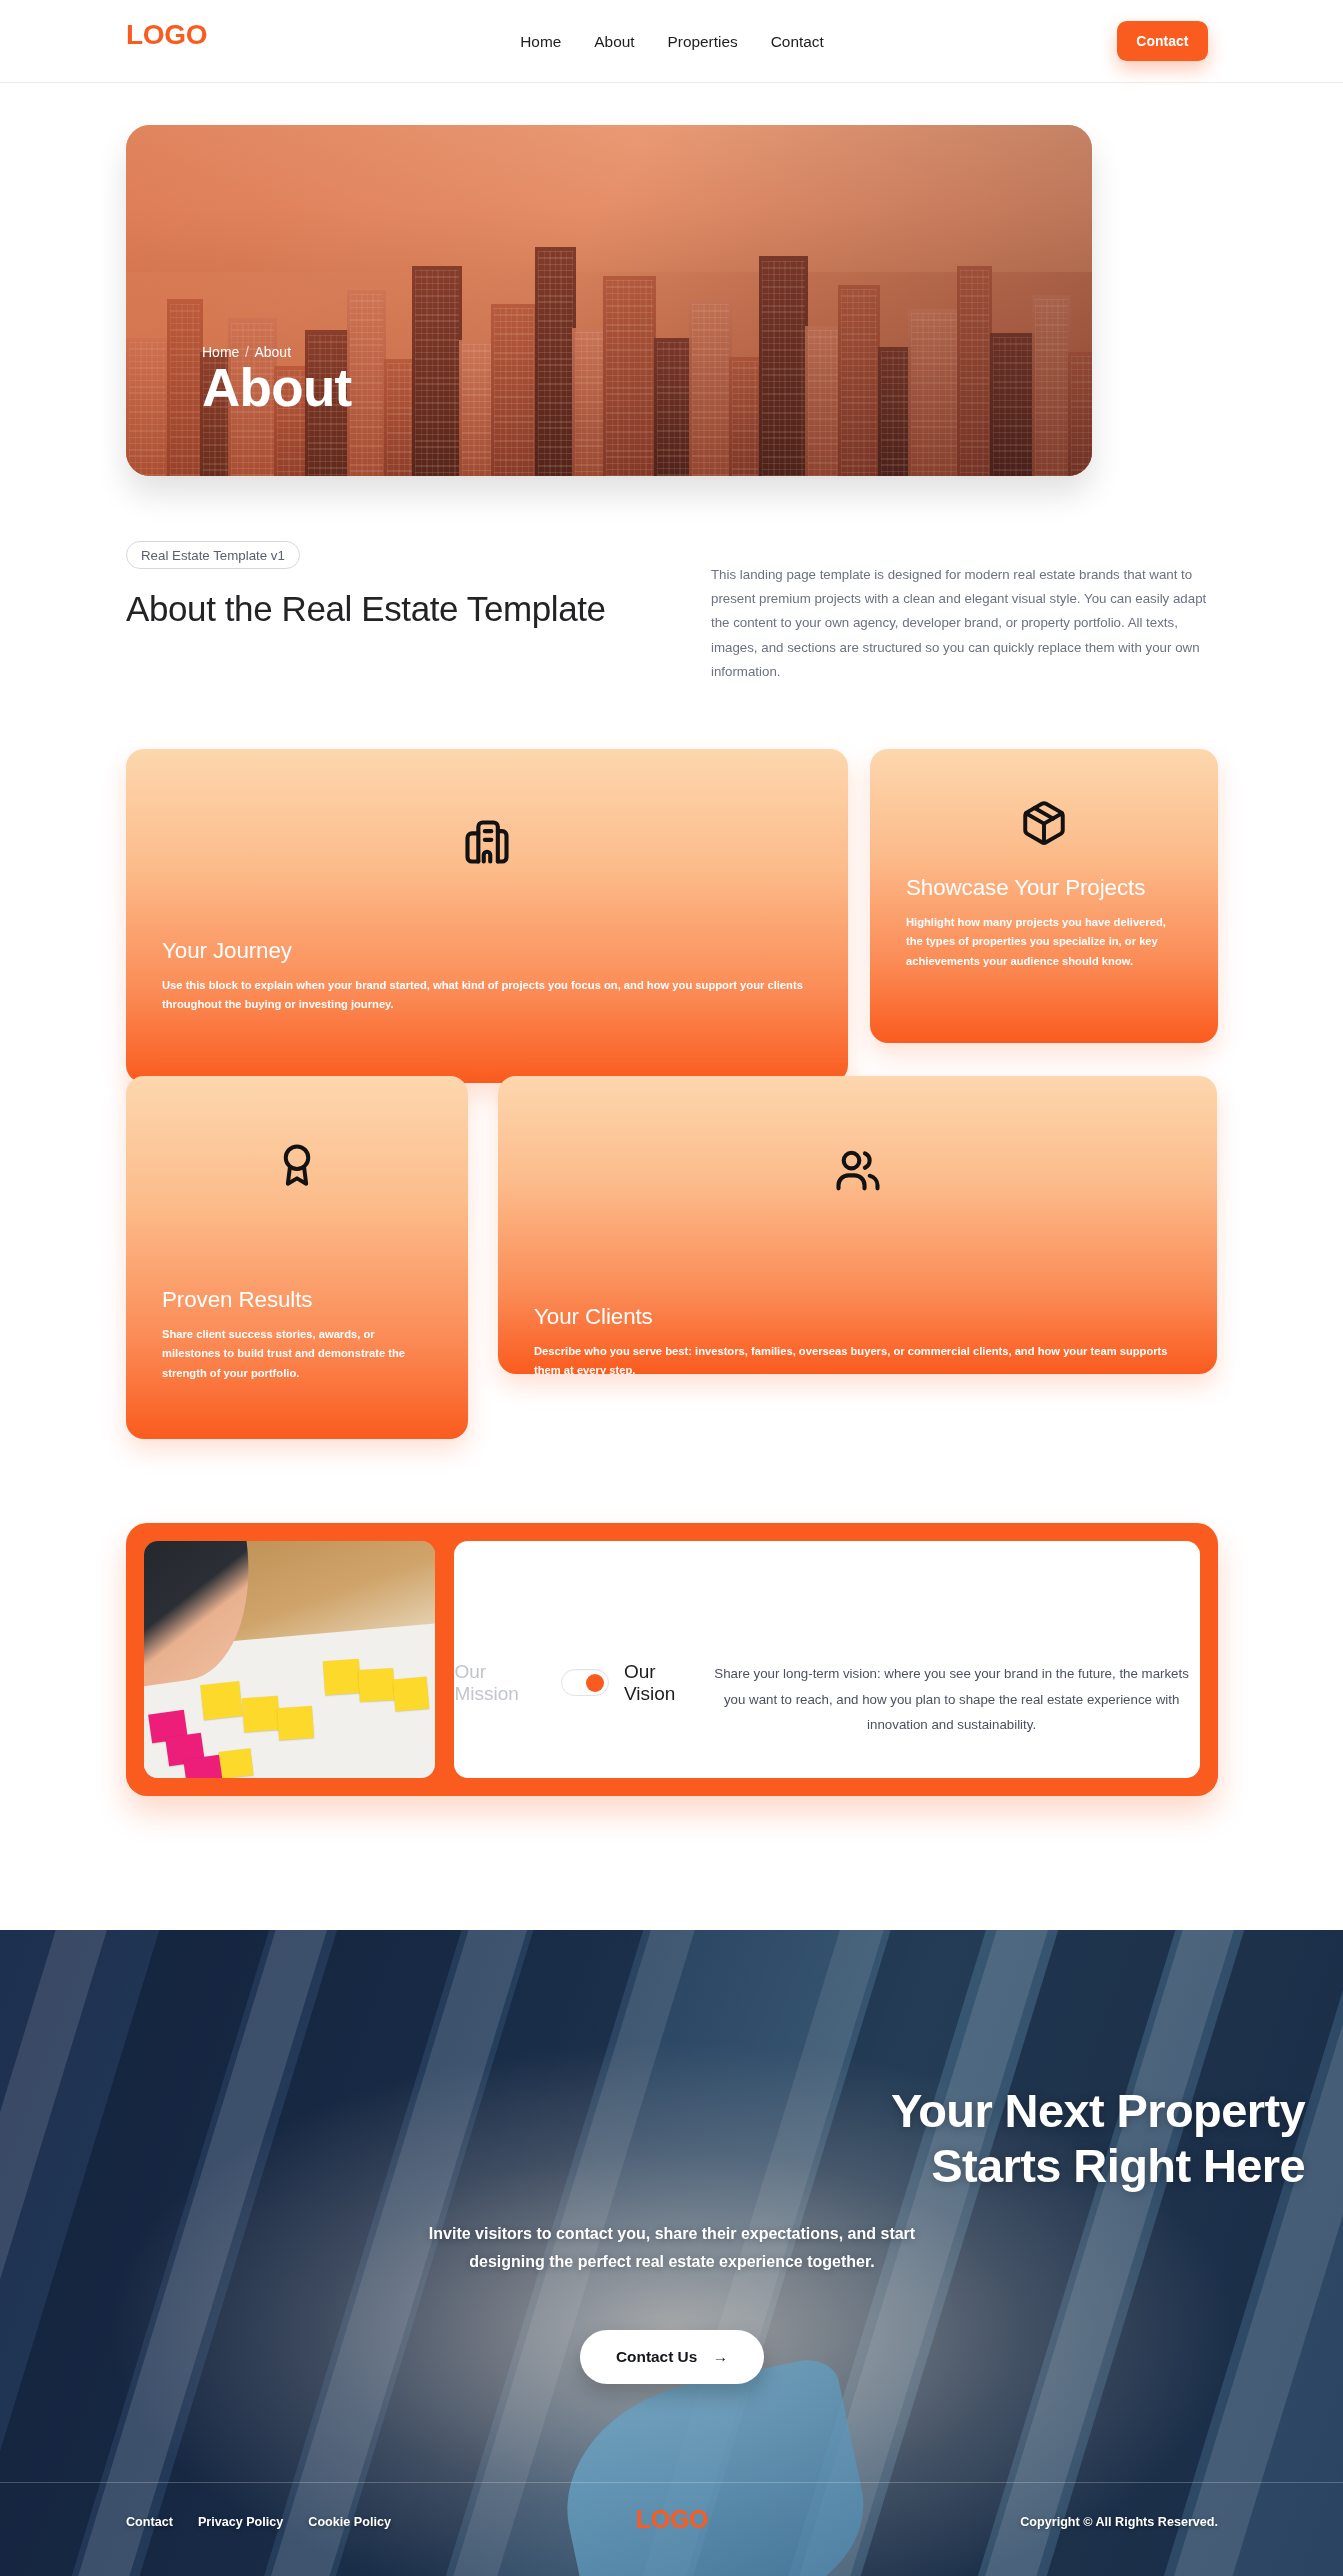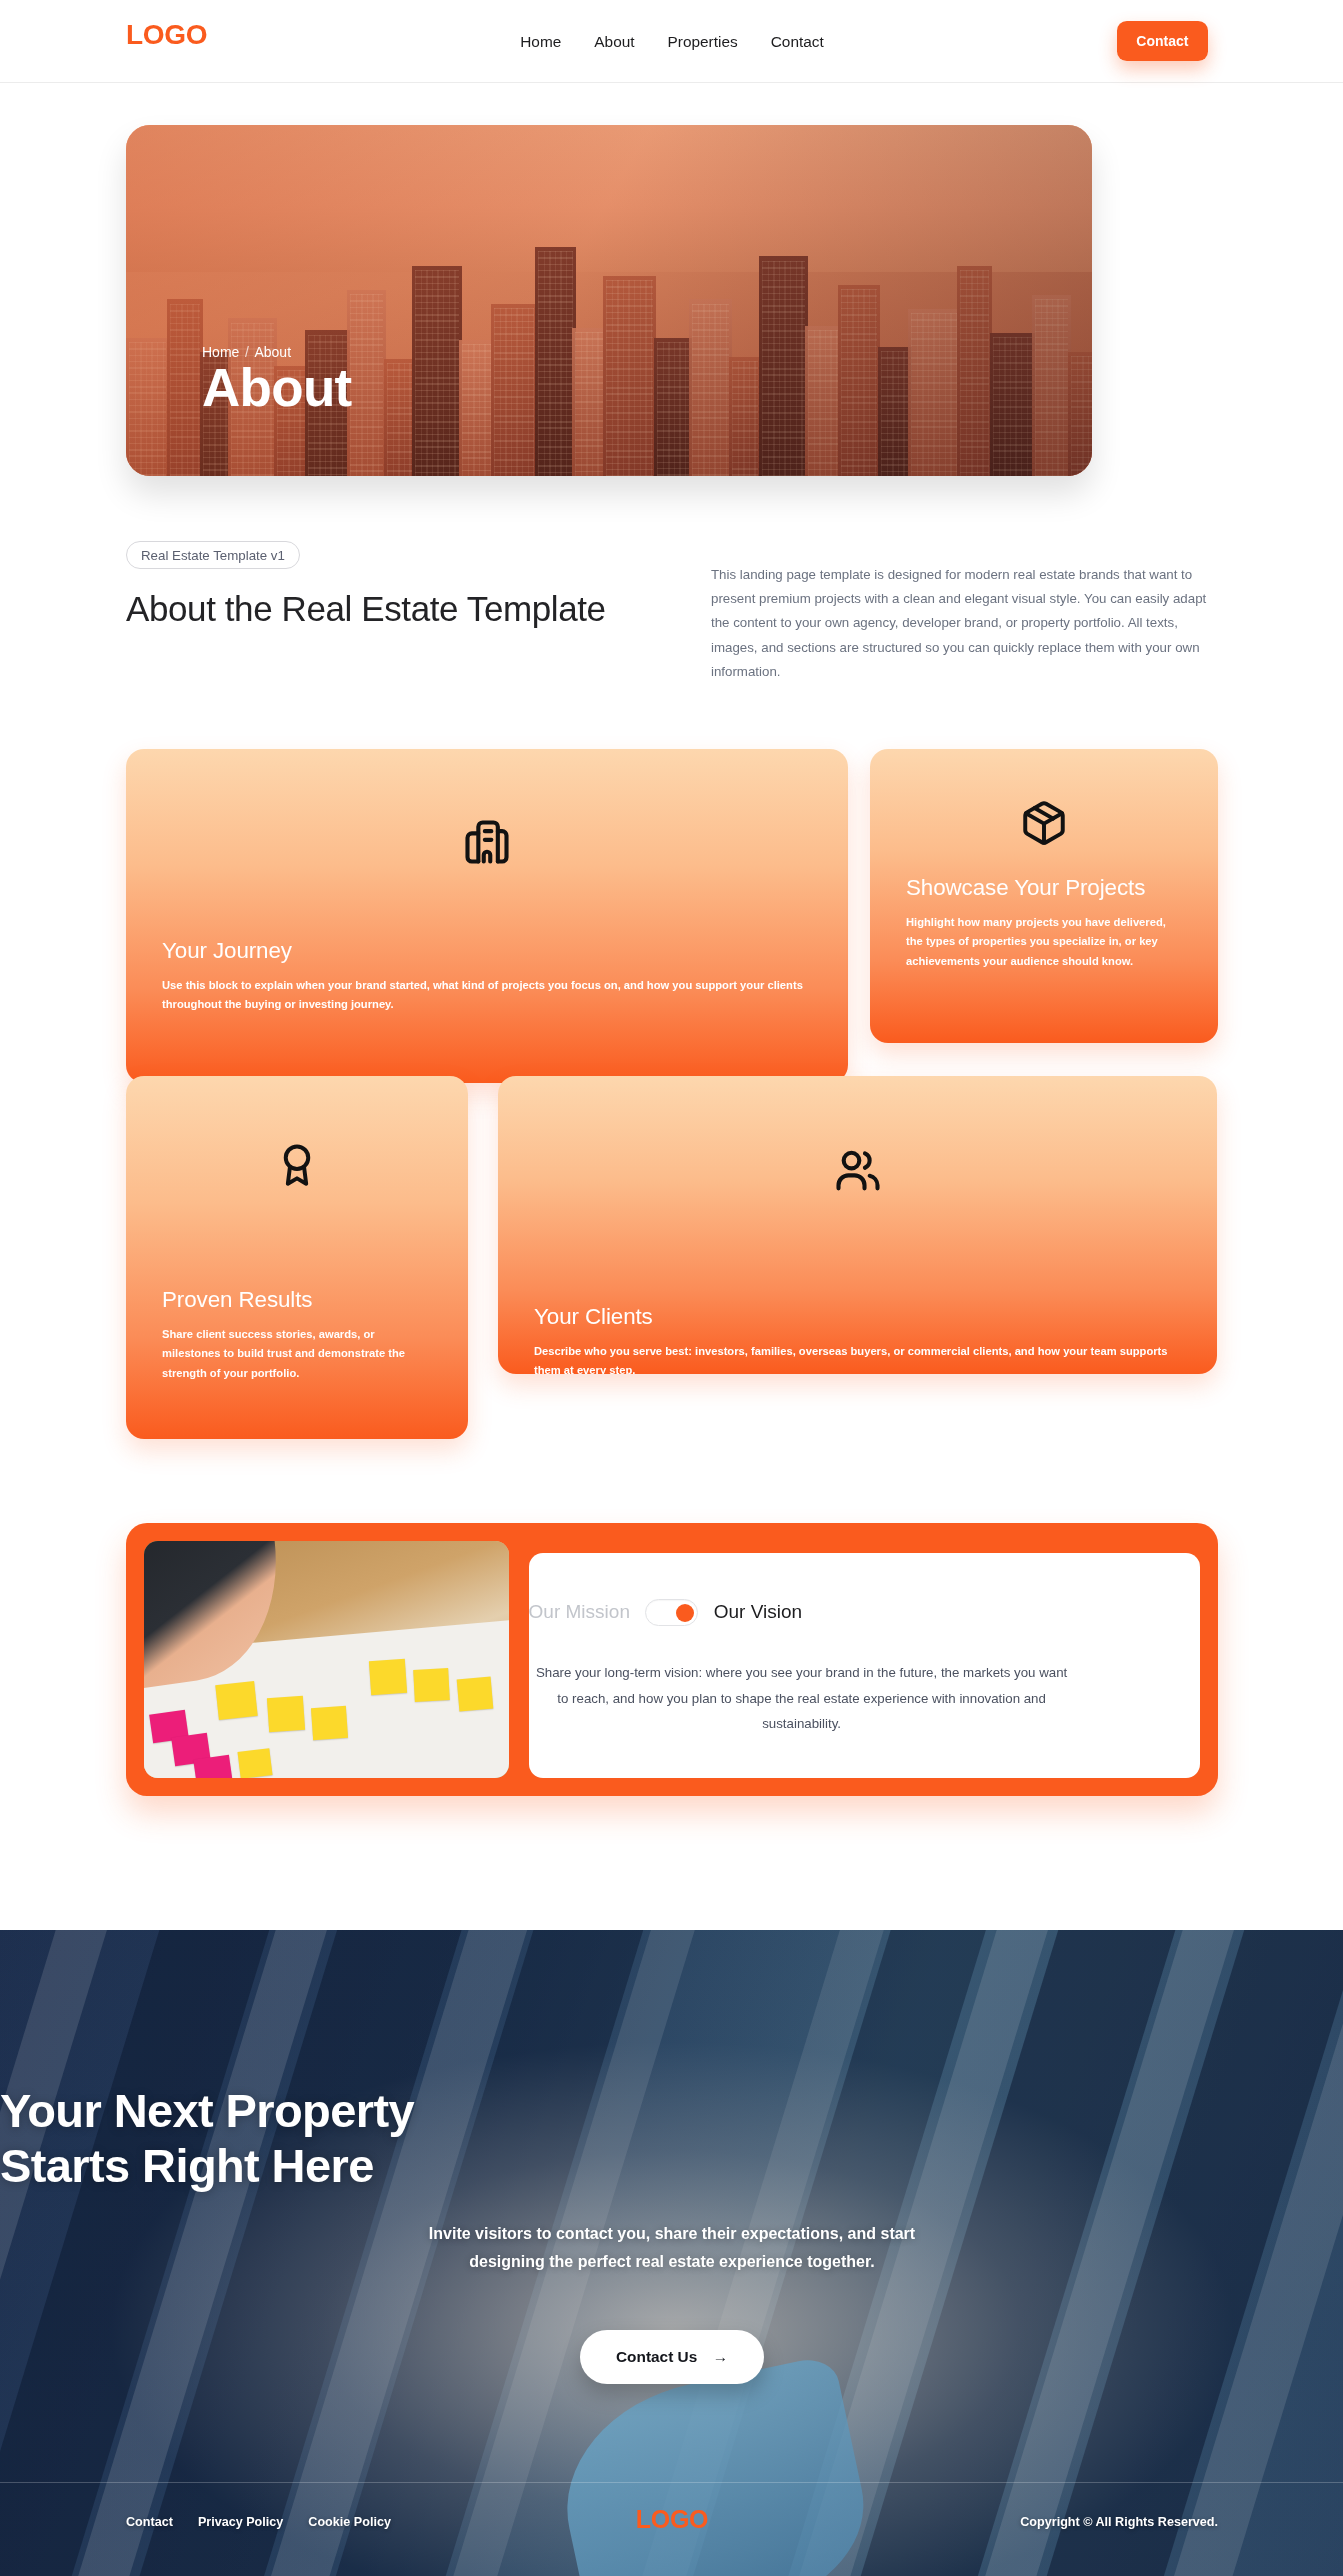--- a/index.html
+++ b/index.html
@@ -134,23 +134,22 @@
     background:linear-gradient(160deg,#b98c52 0%, #cfa369 35%, #e4cfae 55%, #b58a52 100%); }
   .mv-photo .paper { position:absolute; left:-4%; bottom:-6%; width:112%; height:66%;
     background:#f2f0ec; transform:rotate(-5deg); }
   .mv-photo .arm { position:absolute; left:-6%; top:-4%; width:44%; height:62%;
     background:linear-gradient(150deg,#23262b 0%, #2b2f35 45%, #e8b08e 60%, #f0c0a2 100%);
     border-bottom-right-radius:60% 90%; transform:rotate(-8deg); }
   .sticky { position:absolute; background:#FCD92B; box-shadow:0 0.7px 1.4px rgba(0,0,0,.18); }
   .sticky.pink { background:#EC1E79; }
   .mv-panel {
     flex:1; background:#fff; border-radius:14px;
-    display:flex; flex-direction:column; align-items:flex-start;
+    display:flex; align-items:center;
     padding-top:46px;
-    margin-top:12px;
   }
   .mv-tabs { display:flex; align-items:center; gap:15.4px; }
   .mv-tab { font-size:19px; color:#c2c5cb; }
   .mv-tab.active { color:#1d1d1f; }
   .switch {
     width:53px; height:26.6px; border-radius:699px; background:#fff;
     border:0.7px solid #e2e3e6; position:relative; cursor:pointer;
     box-shadow:inset 0 0.7px 1.4px rgba(0,0,0,.05);
   }
   .knob { position:absolute; right:3.5px; top:3.5px; width:18px; height:18px;
@@ -168,21 +167,21 @@
   }
   .stripe { position:absolute; top:-20%; height:140%; transform:rotate(17deg); }
   .cta-wash { position:absolute; inset:0;
     background:radial-gradient(ellipse 58% 62% at 50% 62%, rgba(216,206,196,0.70) 0%, rgba(150,150,155,0.30) 45%, rgba(20,34,56,0.05) 72%); }
   .cta-blue { position:absolute; left:50%; top:70%; width:294px; height:231px;
     transform:translateX(-36%) rotate(-12deg);
     background:linear-gradient(160deg, rgba(108,164,196,0.85), rgba(78,136,176,0.7));
     border-radius:50% 12% 40% 8%; }
   .cta-inner { position:absolute; inset:0; }
   .cta-h {
-    position:absolute; left:0; width:1305px; top:153px; text-align:left;
+    position:absolute; left:0; width:1305px; top:153px; text-align:right;
     font-size:47px; font-weight:bold; color:#fff; line-height:1.18; letter-spacing:-0.6px;
     text-shadow:0 1.4px 9.8px rgba(0,0,0,.28);
   }
   .cta-p {
     position:absolute; left:50%; transform:translateX(-50%); top:290px; width:560px;
     text-align:center; font-size:16px; font-weight:bold; color:#fff; line-height:1.72;
     text-shadow:0 1.4px 7px rgba(0,0,0,.3);
   }
   .cta-btn {
     position:absolute; left:50%; transform:translateX(-50%); top:2330px;

